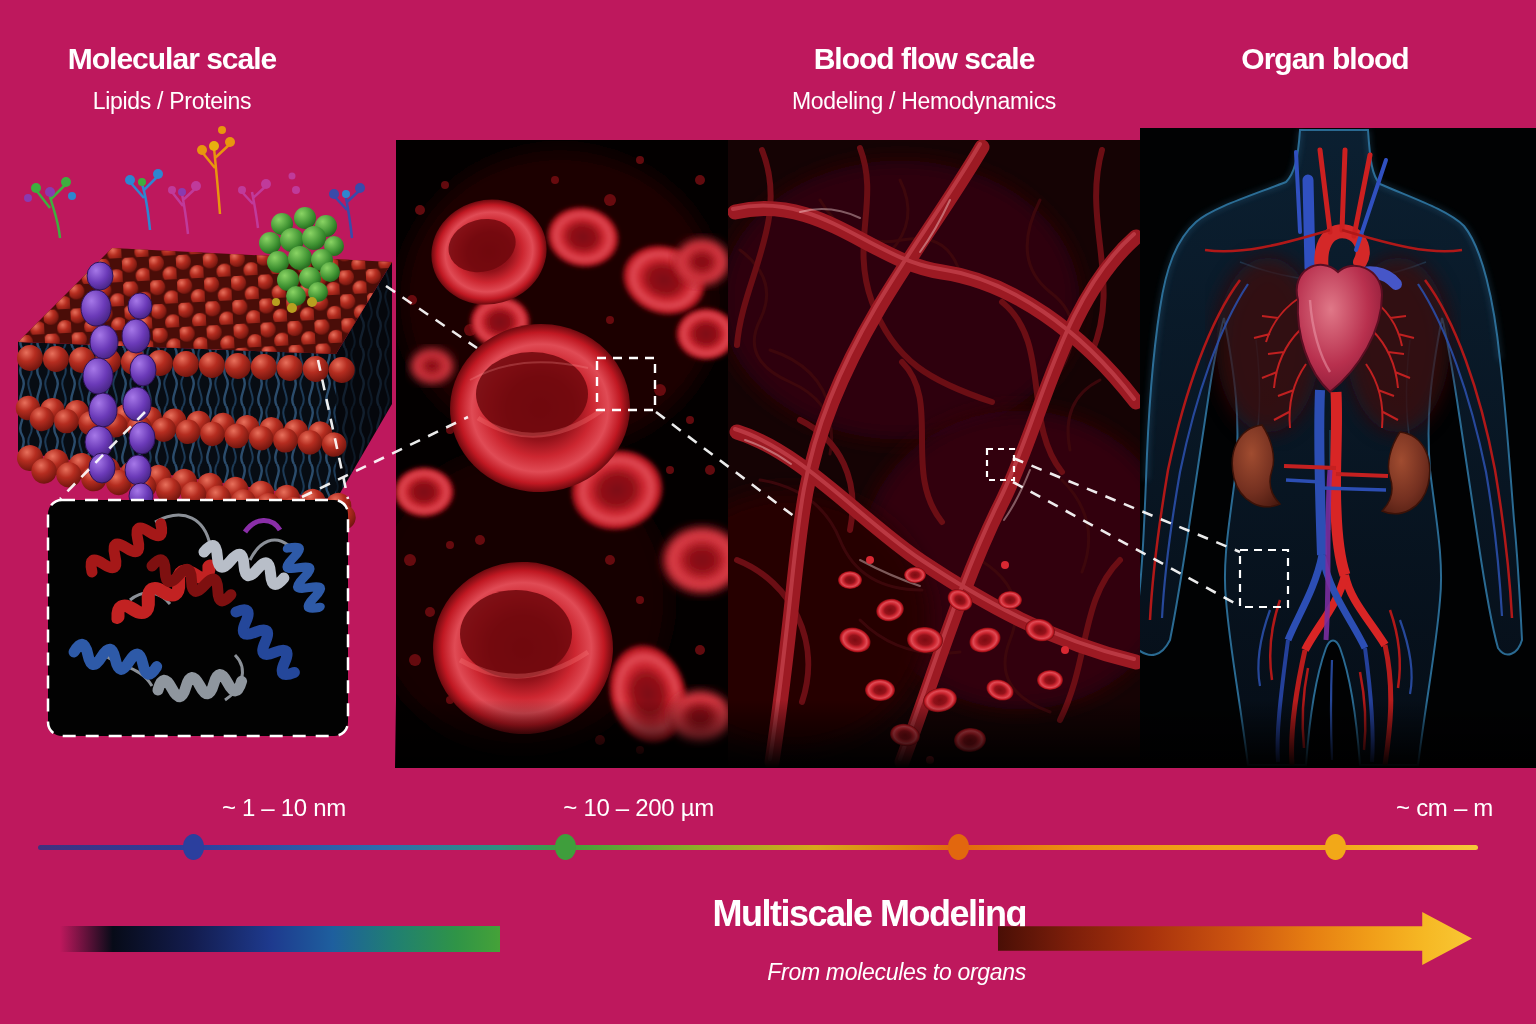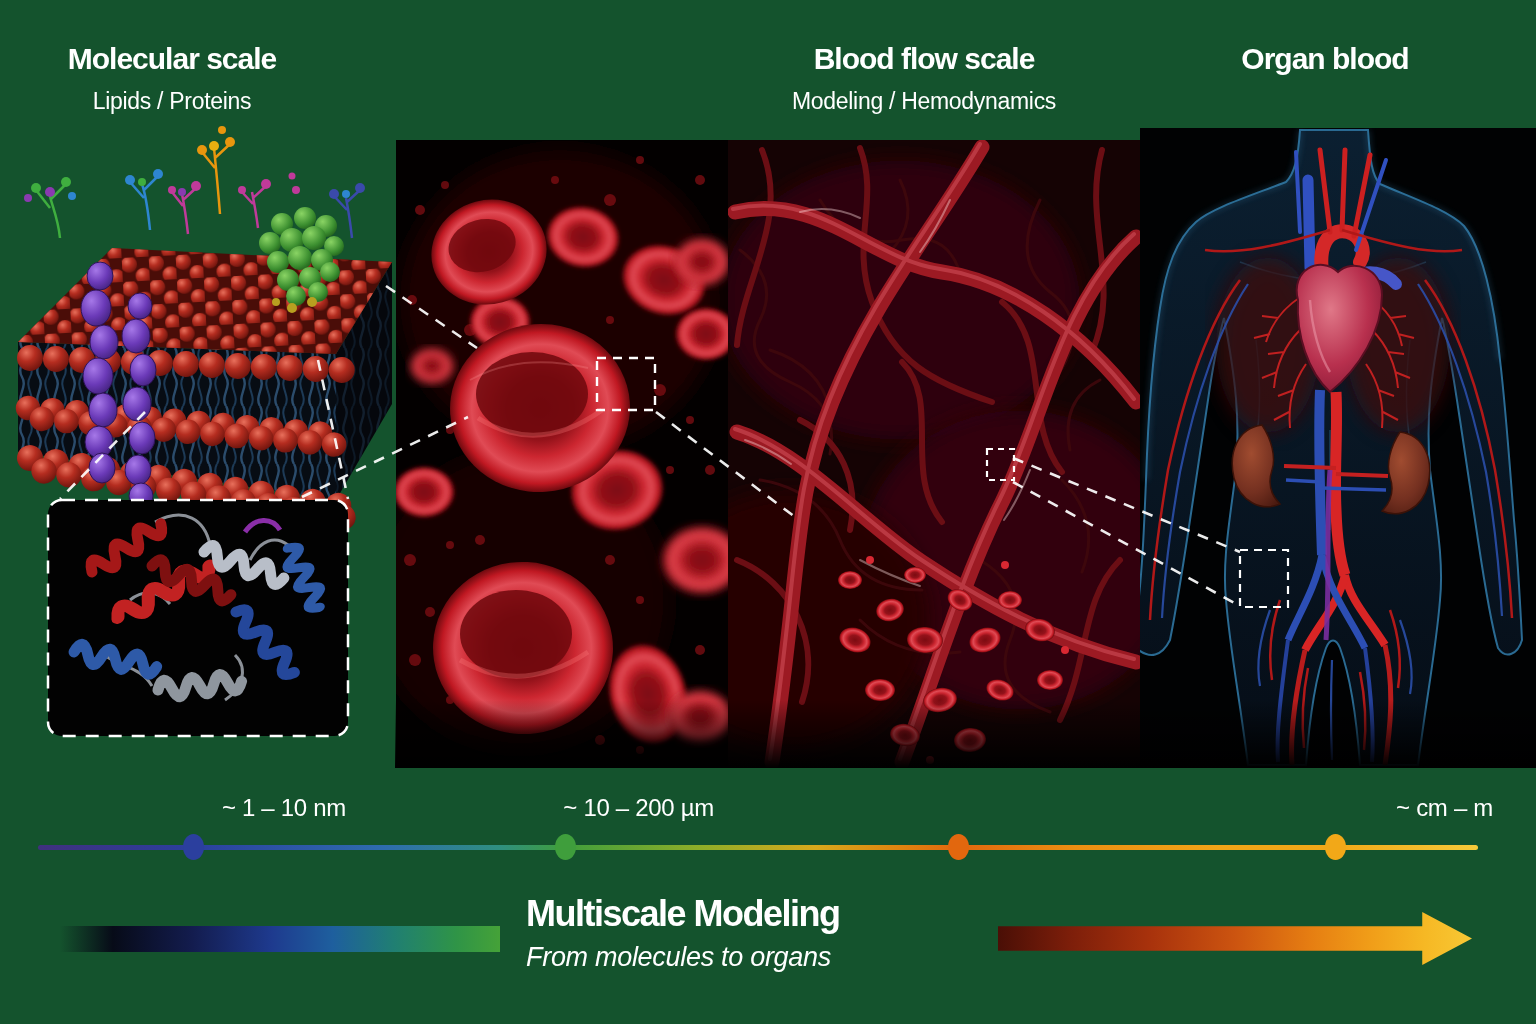--- a/index.html
+++ b/index.html
@@ -1,36 +1,36 @@
 <!DOCTYPE html>
 <html><head>
 <meta charset="utf-8">
 <style>
   html,body{margin:0;padding:0;background:#000;}
-  .stage{position:relative;width:1536px;height:1024px;background:#14532d;overflow:hidden;
+  .stage{position:relative;width:1536px;height:1024px;background:#be185d;overflow:hidden;
          font-family:"Liberation Sans",sans-serif;color:#fff;}
   svg{position:absolute;left:0;top:0;}
   
   .hdr{position:absolute;top:40px;width:380px;text-align:center;}
   .hdr .t{font-size:30px;font-weight:700;letter-spacing:-1px;line-height:38px;}
   .hdr .s{font-size:23px;font-weight:400;letter-spacing:-0.3px;line-height:30px;margin-top:8px;}
   .hdr1{left:-18px;} .hdr2{left:340px;} .hdr3{left:734px;} .hdr4{left:1135px;}
   
   .slabel{position:absolute;top:794px;width:320px;text-align:right;font-size:24px;letter-spacing:-0.3px;}
   .sl1{left:26px;} .sl2{left:394px;} .sl3{left:781px;} .sl4{left:1173px;}
   .scale-line{position:absolute;left:38px;top:845px;width:1440px;height:5px;border-radius:3px;
     background:linear-gradient(90deg,#40307e 0%,#2b3f9e 10.8%,#2e6cae 24%,#2f8f80 32%,#3f9e3c 36.6%,
       #8fae28 46%,#d8a81c 54%,#e0830f 60%,#e2670e 63.9%,#ec8e12 72%,#f2a418 82%,#f2a818 90.1%,#f6c93a 100%);}
   .dot{position:absolute;top:834px;width:21px;height:26px;border-radius:50%;}
   .d1{left:183px;background:#2b3f9e;} .d2{left:555px;background:#3f9e3c;}
   .d3{left:948px;background:#e2670e;} .d4{left:1325px;background:#f2a818;}
   
-  .f-block{position:absolute;left:526px;top:892px;width:500px;text-align:left;}
+  .f-block{position:absolute;left:526px;top:892px;width:500px;text-align:right;}
   .f-title{font-size:36px;font-weight:700;letter-spacing:-1.5px;line-height:44px;}
-  .f-sub{font-size:27px;font-style:italic;letter-spacing:-0.3px;line-height:36px;margin-top:3px;}
+  .f-sub{font-size:23px;font-style:italic;letter-spacing:-0.3px;line-height:36px;margin-top:18px;}
   .bar-left{position:absolute;left:60px;top:926px;width:440px;height:26px;
     background:linear-gradient(90deg,rgba(5,6,10,0) 0%,#070b18 12%,#131c4e 30%,#1e3a8e 48%,
       #1e5f9e 62%,#207f72 76%,#2f9447 90%,#45a238 100%);}
   .arrow-right{position:absolute;left:998px;top:912px;width:474px;height:53px;
     background:linear-gradient(90deg,#4a0f06 0%,#7c1e0a 15%,#a8320c 32%,#cc5410 50%,
       #e67e12 66%,#f09c18 78%,#f6b824 90%,#f8c835 100%);
     clip-path:polygon(0% 27%,89.5% 27%,89.5% 0%,100% 50%,89.5% 100%,89.5% 73%,0% 73%);}
 </style>
 </head>
 <body>

